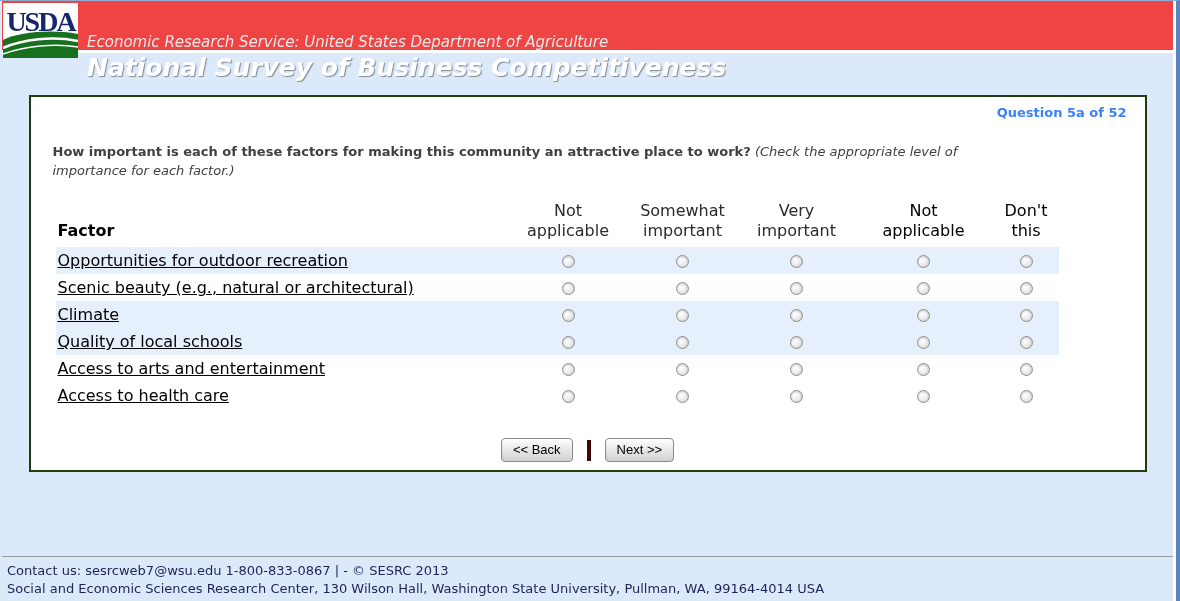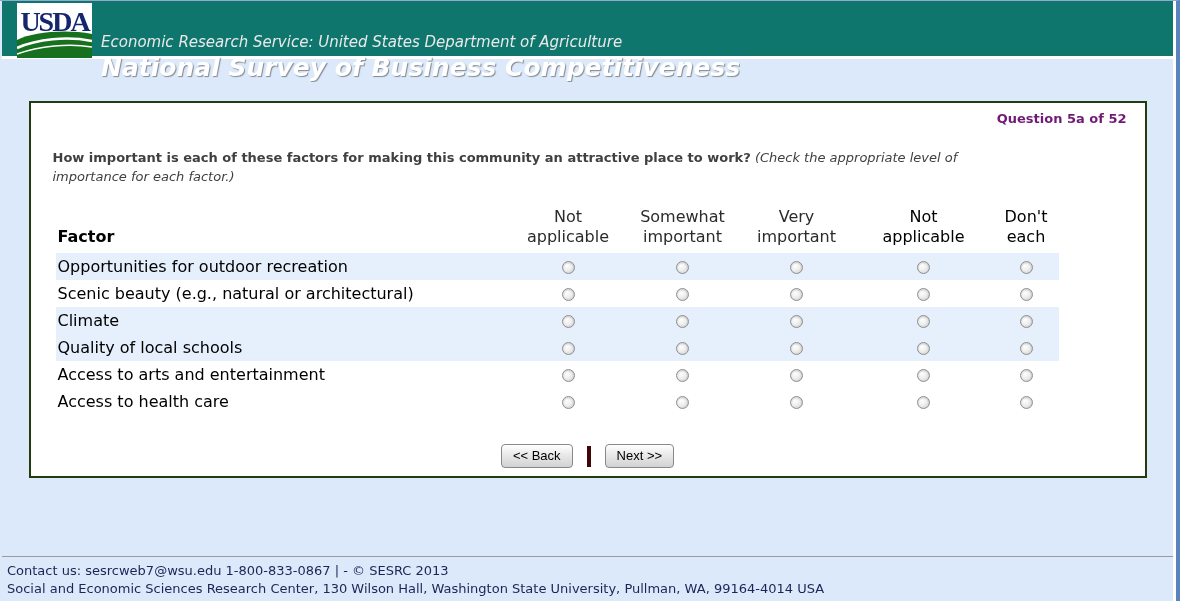--- a/index.html
+++ b/index.html
@@ -16,26 +16,26 @@
   }
   .page {
     width: 100%; height: 100%;
     background: #dbe9fa;
     padding-left: 2px;
     display: flex; flex-direction: column;
   }
 
   
   .topbar {
-    height: 58px;
-    background: #0f766e;
+    height: 52px;
+    background: #ef4444;
     border-bottom: 3px solid #ffffff;
     display: flex;
     align-items: flex-start;
-    padding: 2px 0 0 15px;
+    padding: 2px 0 0 1px;
     flex: 0 0 auto;
   }
   .usda-logo { width: 75px; height: 55px; flex: 0 0 auto; }
   .titles { padding-left: 9px; overflow: hidden; margin-top: 28px; }
   .agency-line {
     font-style: italic;
     font-size: 15px;
     color: #e9e9e9;
     padding-top: 2px;
     white-space: nowrap;
@@ -57,21 +57,21 @@
     min-height: 370px;
     margin: 42px auto 0 auto;
     background: #ffffff;
     border: 2px solid #233c0d;
     padding: 6px 0 8px 0;
   }
   .progress {
     text-align: right;
     font-size: 13px;
     font-weight: bold;
-    color: #701a75;
+    color: #3b82f6;
     padding-right: 18px;
     padding-top: 2px;
   }
   .question {
     margin: 23px 20px 0 22px;
     max-width: 950px;
     font-size: 13px;
     line-height: 1.45;
     color: #404040;
   }
@@ -102,21 +102,21 @@
     padding-left: 2px;
     padding-bottom: 2px;
   }
   .opt-head {
     text-align: center;
     color: #2b2b2b;
     line-height: 1.3;
   }
   .opt-head span { display: inline-block; max-width: 92px; }
   .opt-head.muted { color: #000000; }
-  .factor-cell { padding-left: 2px; color: #000000; }
+  .factor-cell { padding-left: 2px; color: #000000; text-decoration: underline; }
   .opt-cell { text-align: center; }
   input[type="radio"] {
     appearance: none; -webkit-appearance: none;
     width: 13px; height: 13px;
     border-radius: 50%;
     border: 1px solid #8f8f8f;
     background: radial-gradient(circle at 35% 30%, #ffffff 0%, #f0f0f0 45%, #cccccc 100%);
     box-shadow: inset 0 1px 2px rgba(0,0,0,0.18);
     display: inline-block;
     vertical-align: middle;
@@ -190,21 +190,21 @@
           <span class="q-italic">(Check the appropriate level of importance for each factor.)</span>
         </div>
 
         <div class="grid">
           <div class="grid-row grid-header">
             <div class="factor-head">Factor</div>
             <div class="opt-head"><span>Not applicable</span></div>
             <div class="opt-head"><span>Somewhat important</span></div>
             <div class="opt-head"><span>Very important</span></div>
             <div class="opt-head muted"><span>Not applicable</span></div>
-            <div class="opt-head muted"><span>Don't each</span></div>
+            <div class="opt-head muted"><span>Don't this</span></div>
           </div>
           <div>
               <div class="grid-row alt">
                 <div class="factor-cell">Opportunities for outdoor recreation</div>
                 <div class="opt-cell"><input type="radio" name="factor-0" style=""></div>
                 <div class="opt-cell"><input type="radio" name="factor-0" style=""></div>
                 <div class="opt-cell"><input type="radio" name="factor-0" style=""></div>
                 <div class="opt-cell"><input type="radio" name="factor-0" style=""></div>
                 <div class="opt-cell"><input type="radio" name="factor-0" style=""></div>
               </div>

